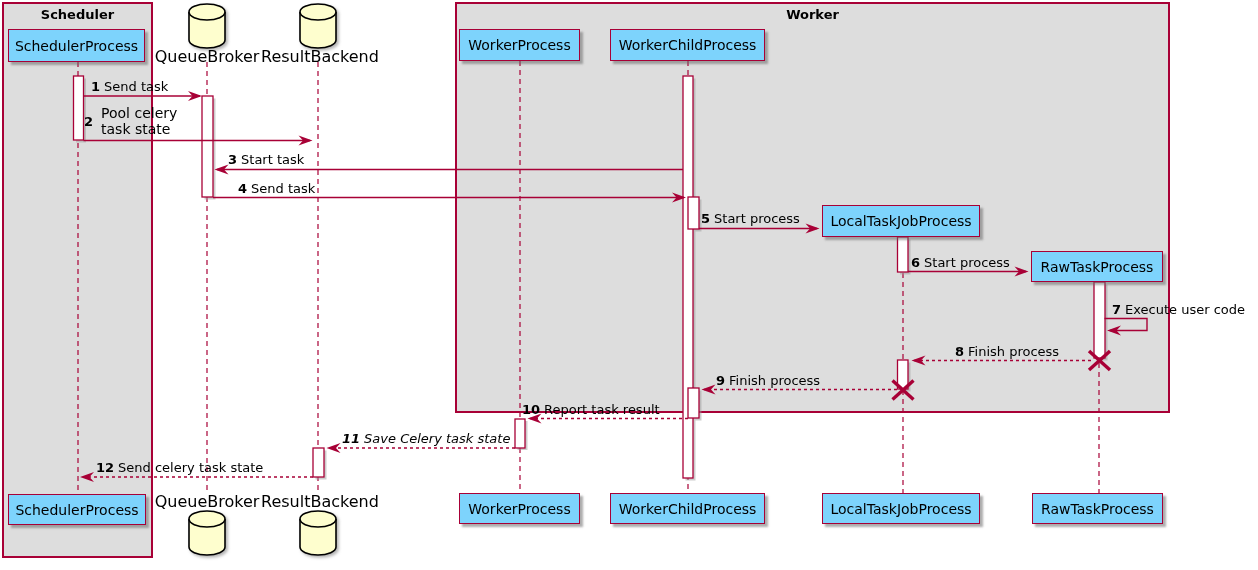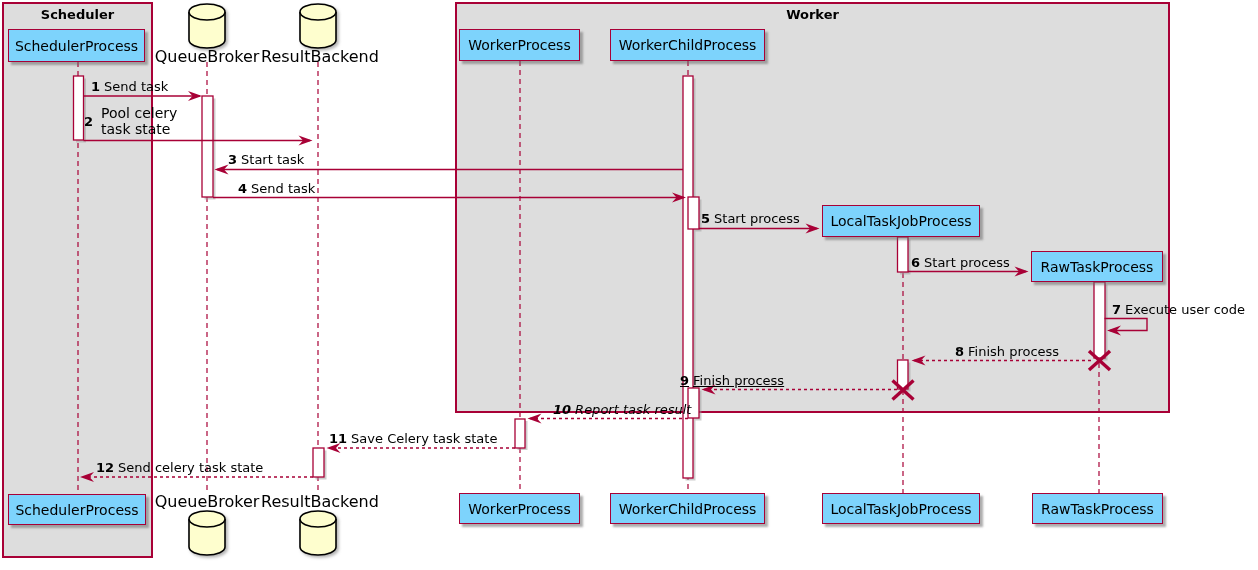--- a/index.html
+++ b/index.html
@@ -191,26 +191,26 @@
   </div>
   <div class="msg" style="left:911px;top:255px;">
     <b>6</b><span>Start process</span>
   </div>
   <div class="msg" style="left:1112px;top:302px;">
     <b>7</b><span>Execute user code</span>
   </div>
   <div class="msg" style="left:955px;top:344px;">
     <b>8</b><span>Finish process</span>
   </div>
-  <div class="msg" style="left:680px;top:373px;text-decoration:underline;">
+  <div class="msg" style="left:716px;top:373px;">
     <b>9</b><span>Finish process</span>
   </div>
-  <div class="msg" style="left:553px;top:402px;font-style:italic;">
+  <div class="msg" style="left:522px;top:402px;">
     <b>10</b><span>Report task result</span>
   </div>
-  <div class="msg" style="left:329px;top:431px;">
+  <div class="msg" style="left:342px;top:431px;font-style:italic;">
     <b>11</b><span>Save Celery task state</span>
   </div>
   <div class="msg" style="left:96px;top:460px;text-align:center;">
     <b>12</b><span>Send celery task state</span>
   </div>
 
 </div>
 
 </body></html>

